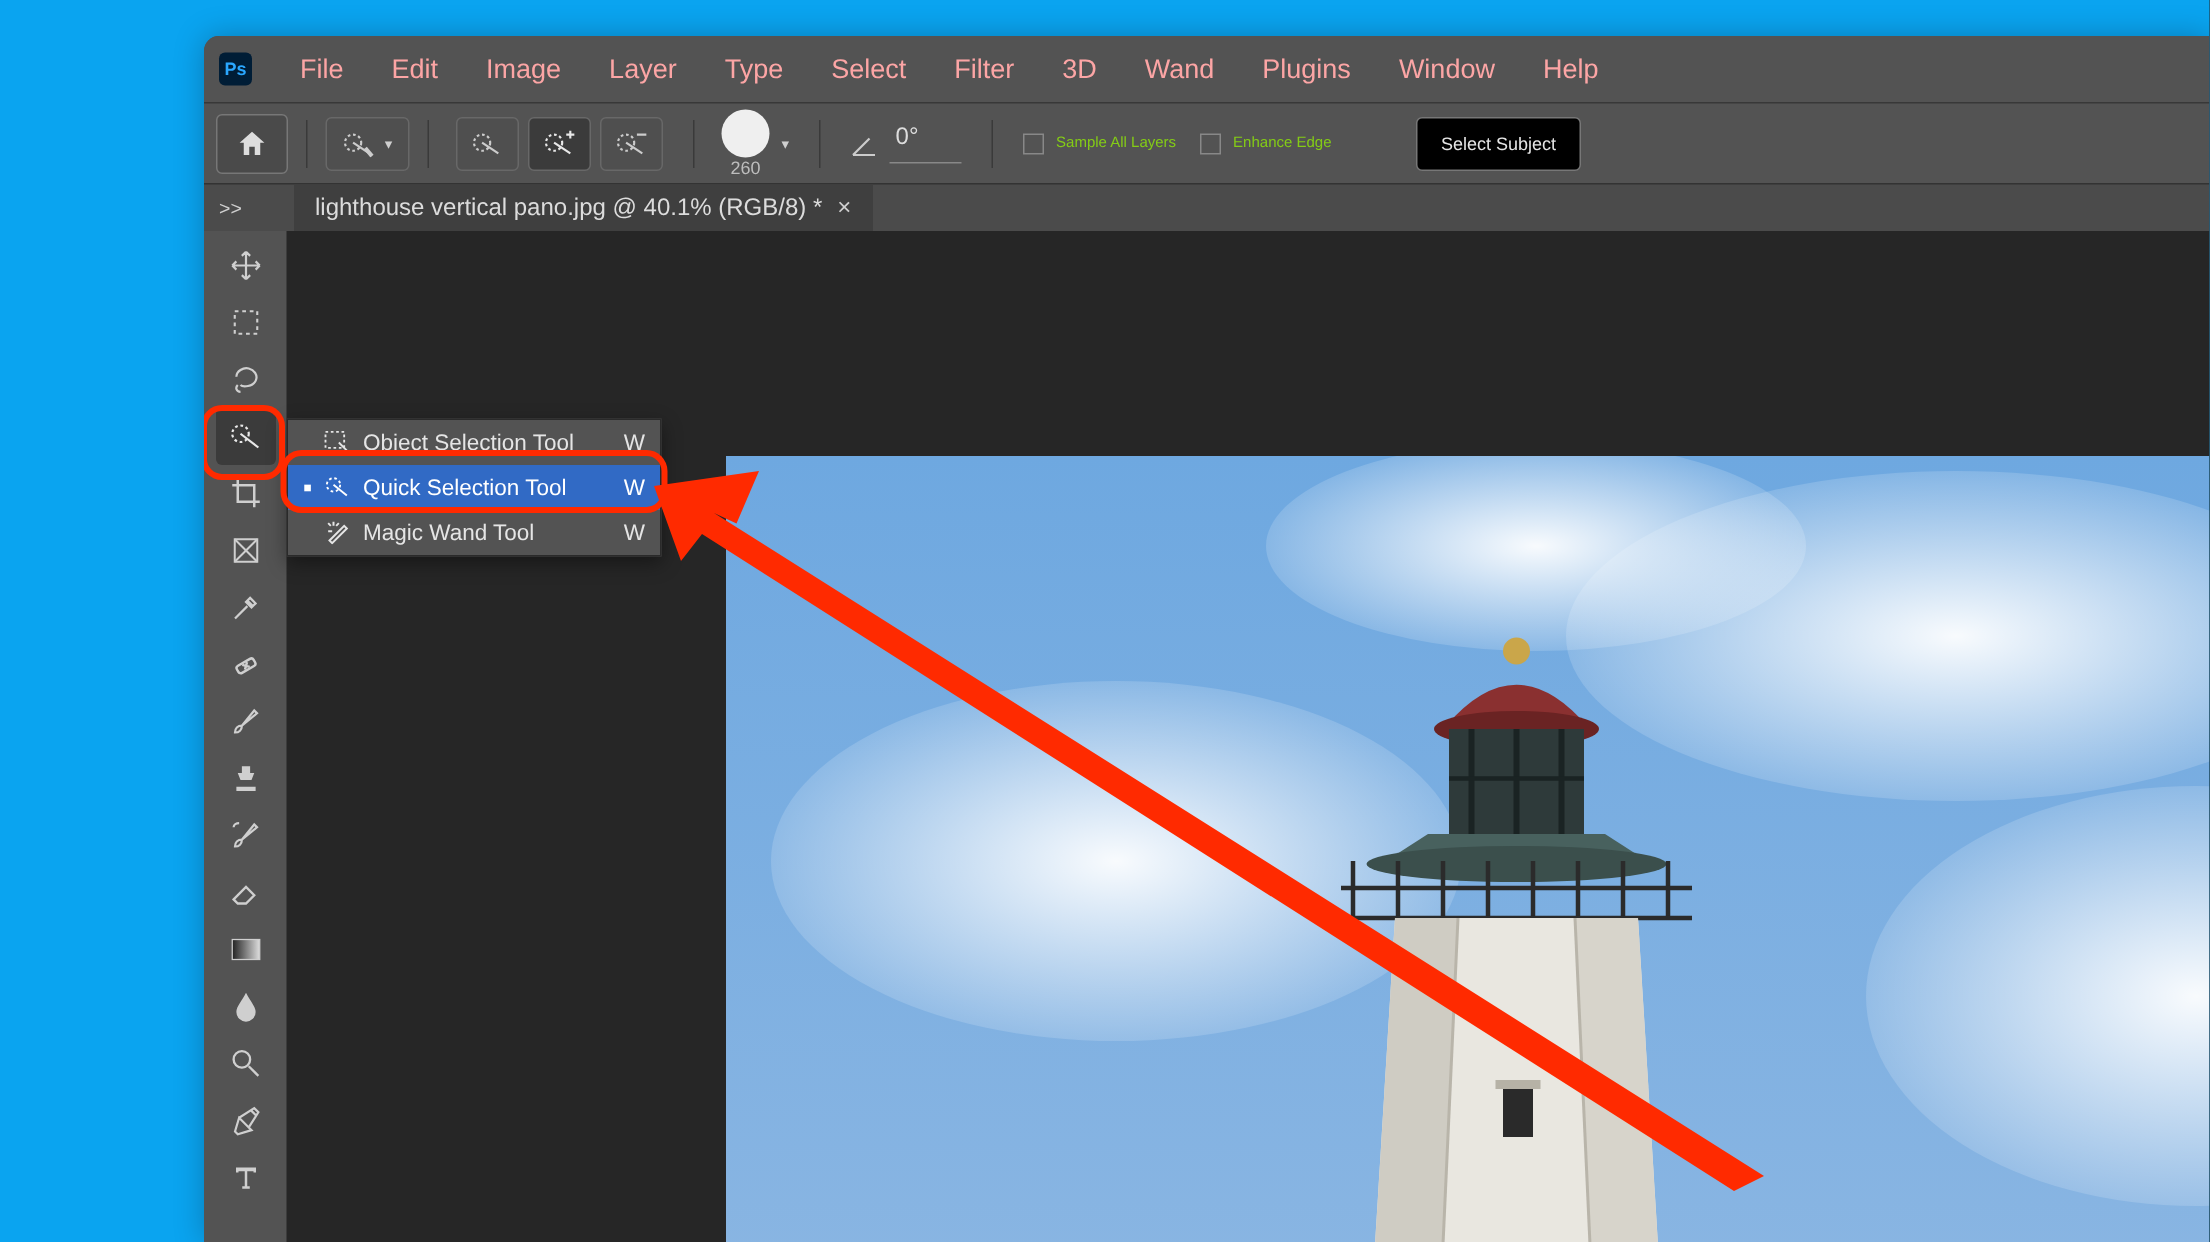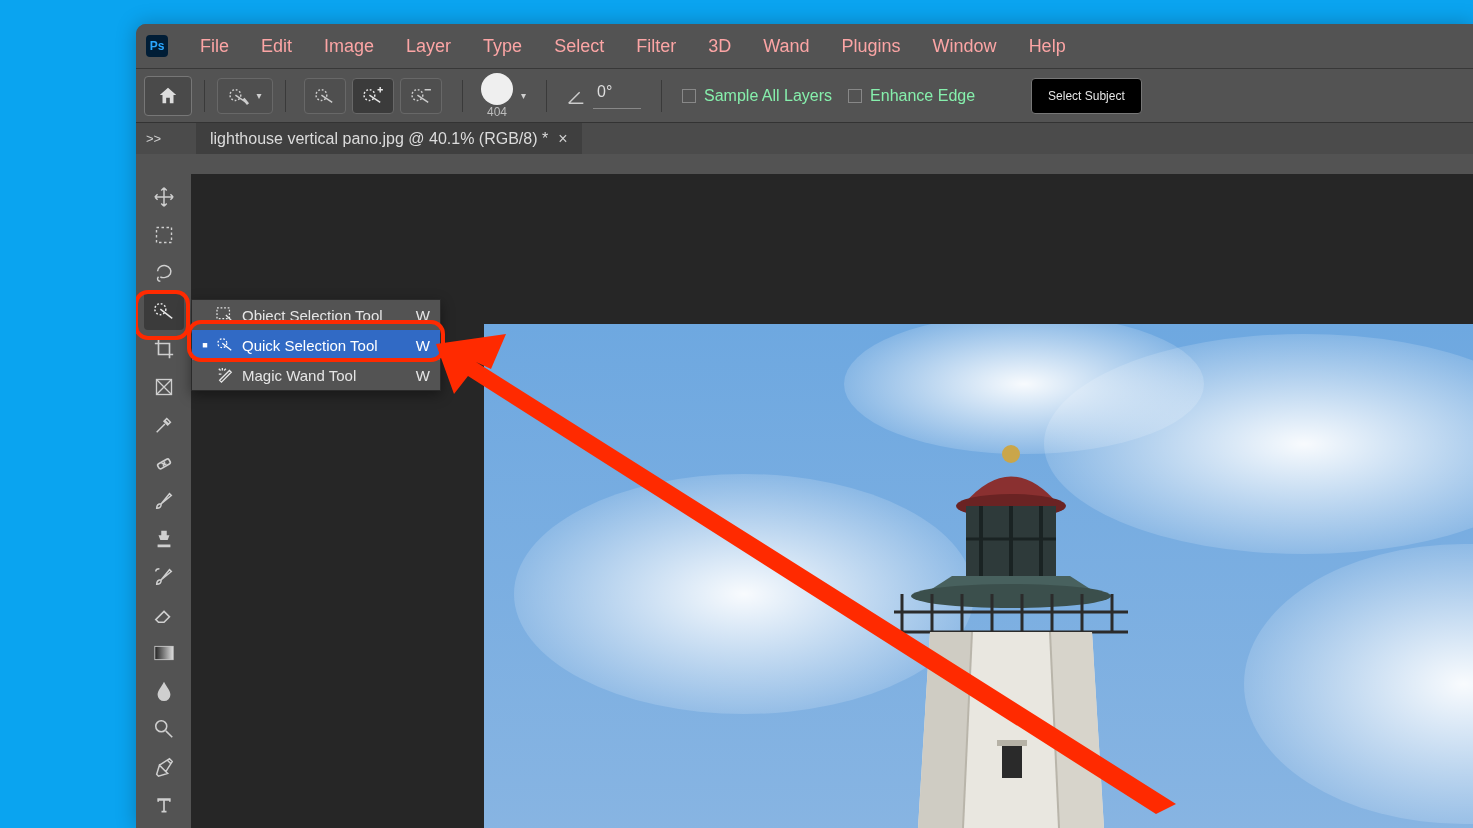--- a/index.html
+++ b/index.html
@@ -16,29 +16,29 @@
   .sep { width:1px; height:32px; background:#3a3a3a; margin:0 4px;}
   .tool-chip { width:42px; height:36px; border:1px solid #686868; border-radius:4px; background:#4f4f4f; display:flex; align-items:center; justify-content:center; color:#ccc; }
   .tool-chip.sel { background:#3b3b3b; }
   .brush-swatch { width:32px; height:32px; border-radius:50%; background:#efefef; }
   .brush-wrap { display:flex; flex-direction:column; align-items:center; }
   .brush-num { color:#bdbdbd; font-size:12px; }
   .caret { color:#cfcfcf; font-size:10px; margin-left:2px;}
   .angle-ic { width:22px; height:22px; display:inline-block; }
   .angle-val { width:48px; height:26px; color:#ddd; font-size:16px; text-align:left; padding:0 4px; border-bottom:1px solid #888;}
   .chk { width:14px; height:14px; border:1px solid #888; display:inline-block; }
-  .chk-label { color:#86efac; font-size:16px; display:flex; align-items:center; gap:8px; margin-left:8px;}
+  .chk-label { color:#84cc16; font-size:10px; display:flex; align-items:center; gap:8px; margin-left:8px;}
   .opt-btn { border:1px solid #777; background:#000000; color:#e5e5e5; font-size:12px; padding:10px 16px; border-radius:4px; cursor:pointer;}
   
   .tabstrip { height:32px; background:#4b4b4b; border-top:1px solid #333; display:flex; align-items:stretch; }
   .tab-handle { width:60px; display:flex; align-items:center; justify-content:flex-start; padding-left:10px; color:#cfcfcf; font-size:13px;}
   .doc-tab { background:#3f3f3f; color:#dcdcdc; font-size:16px; display:flex; align-items:center; padding:0 14px; gap:10px; }
   .tab-close { color:#cfcfcf; }
   
-  .workarea { position:absolute; left:0; right:0; top:130px; bottom:0; display:flex;margin-top:20px; }
+  .workarea { position:absolute; left:0; right:0; top:130px; bottom:0; display:flex; }
   .toolbox { width:55px; background:#535353; display:flex; flex-direction:column; align-items:center; padding-top:4px; gap:0;}
   .tb-btn { width:40px; height:38px; margin:0; display:flex; align-items:center; justify-content:center; color:#cfcfcf; border-radius:4px; cursor:pointer;}
   .tb-sel { background:#3b3b3b; }
   .canvas-wrap { flex:1; background:#262626; position:relative; overflow:hidden;}
   .canvas-img { position:absolute; left:293px; top:150px; right:0; bottom:0; }
   
   .flyout { position:absolute; left:55px; top:125px; width:250px; background:#535353; border:1px solid #2a2a2a; box-shadow:0 4px 12px rgba(0,0,0,.4);}
   .fly-row { height:30px; display:flex; align-items:center; padding:0 10px 0 8px; color:#e5e5e5; font-size:15px; cursor:pointer;}
   .fly-row.hover { background:#316ac5; color:#fff;}
   .fly-dot { width:10px; font-size:9px; margin-right:4px; text-align:center;}
@@ -109,21 +109,21 @@
             <path d="M8 9 L20 17"></path>
             <path d="M16 3h7"></path>
           </svg>
       </div>
     </div>
     <div class="sep"></div>
 
     <div class="opt-group" style="gap:6px;">
       <div class="brush-wrap">
         <div class="brush-swatch"></div>
-        <div class="brush-num">404</div>
+        <div class="brush-num">260</div>
       </div>
       <span class="caret">▾</span>
     </div>
     <div class="sep"></div>
 
     <div class="opt-group">
       <svg class="angle-ic" viewBox="0 0 24 24" fill="none" stroke="#ccc" stroke-width="1.6">
           <path d="M4 20 H20 M4 20 L16 8"></path>
         </svg>
       <div class="angle-val">0°</div>

